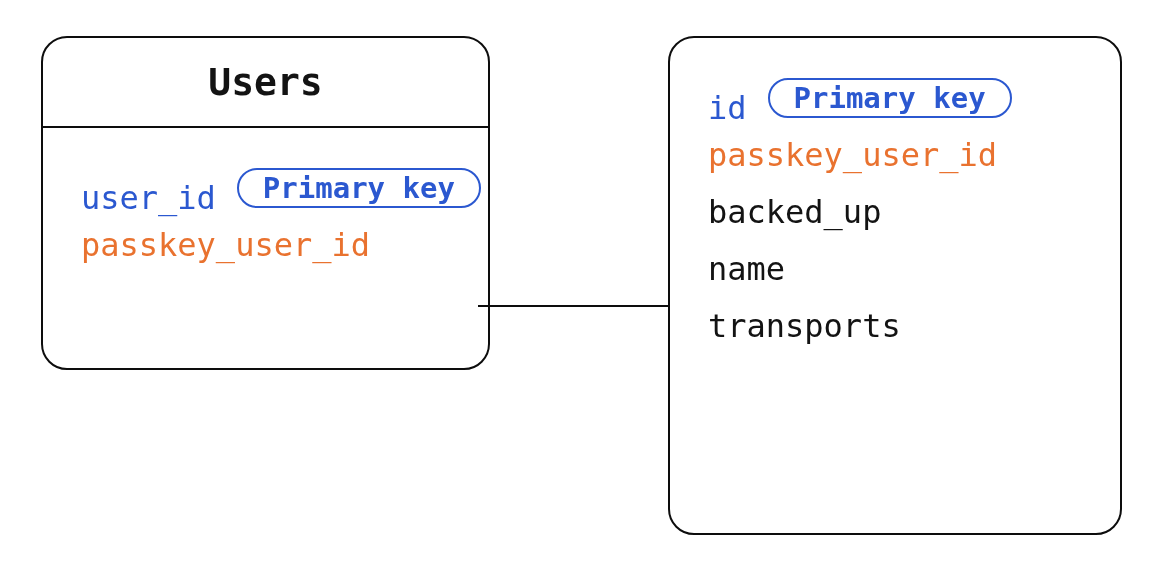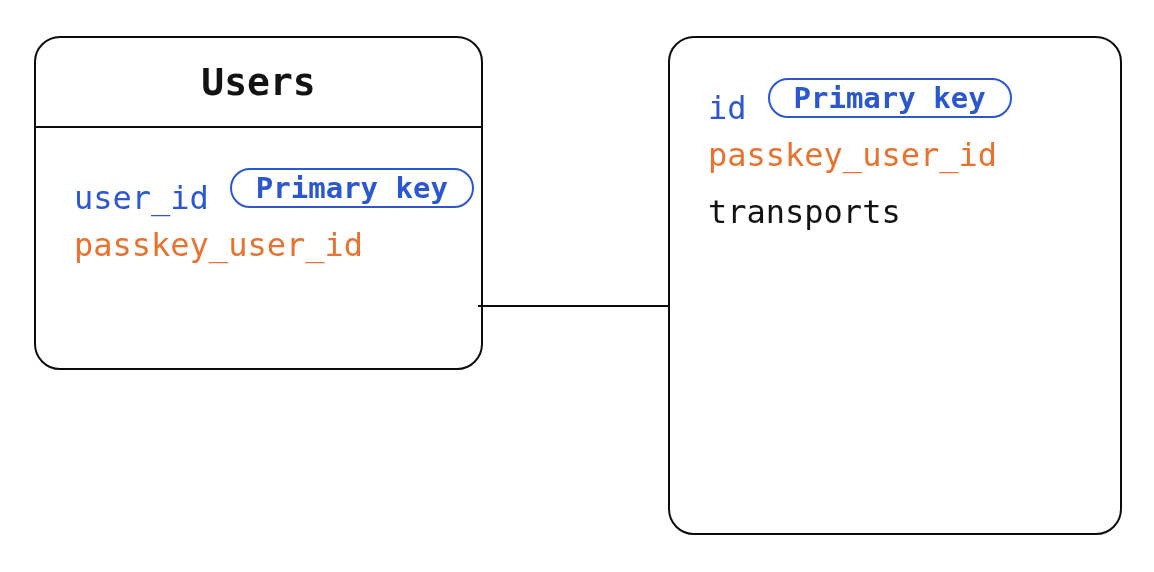--- a/index.html
+++ b/index.html
@@ -21,21 +21,21 @@
     height: 572px;
     background: var(--bg);
     overflow: hidden;
   }
   .er-table {
     position: absolute;
     background: var(--bg);
     border: 2px solid var(--line);
     border-radius: 26px;
   }
-  .er-table.users  { left: 34px;  top: 36px; width: 449px; height: 334px; }
+  .er-table.users  { left: 41px;  top: 36px; width: 449px; height: 334px; }
   .er-table.creds  { left: 668px; top: 36px; width: 454px; height: 499px; }
   .table-header {
     height: 90px;
     border-bottom: 2px solid var(--line);
     display: flex;
     align-items: center;
     justify-content: center;
   }
   .table-title {
     font-size: 38px;
@@ -107,18 +107,24 @@
   <div class="er-table creds">
     <div class="table-body">
       <div class="field-row">
         <span class="field-name pk">id</span>
         <span class="pk-badge">Primary key</span>
       </div>
       <div class="field-row">
         <span class="field-name fk">passkey_user_id</span>
       </div>
       <div class="field-row">
+        <span class="field-name">backed_up</span>
+      </div>
+      <div class="field-row">
+        <span class="field-name">name</span>
+      </div>
+      <div class="field-row">
         <span class="field-name">transports</span>
       </div>
     </div>
   </div>
 
 </div>
 
 </body></html>

